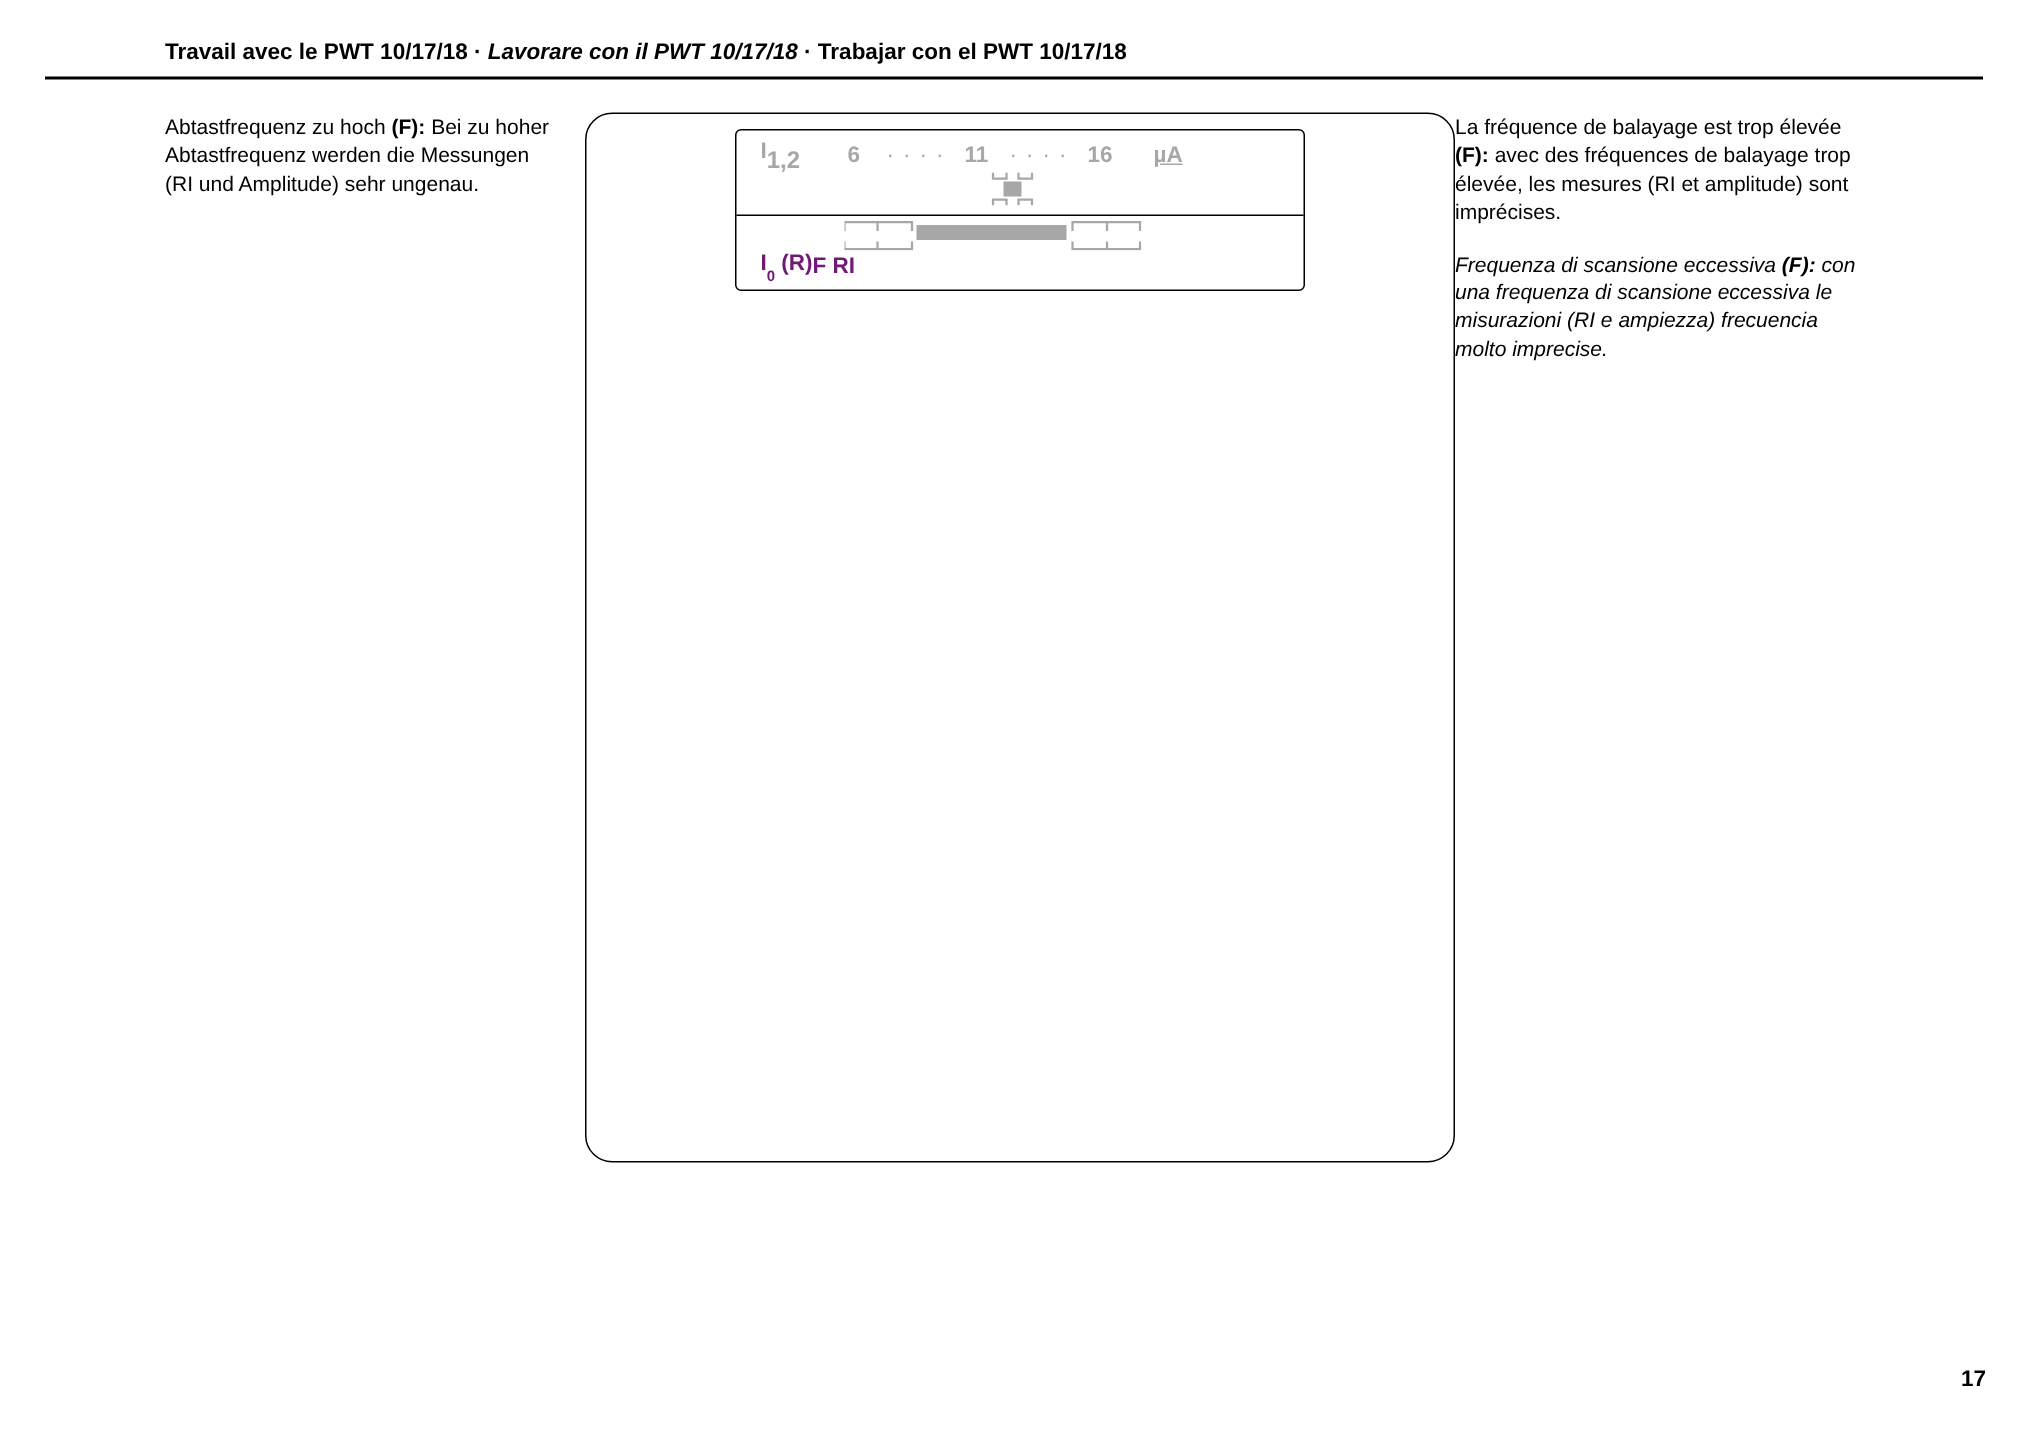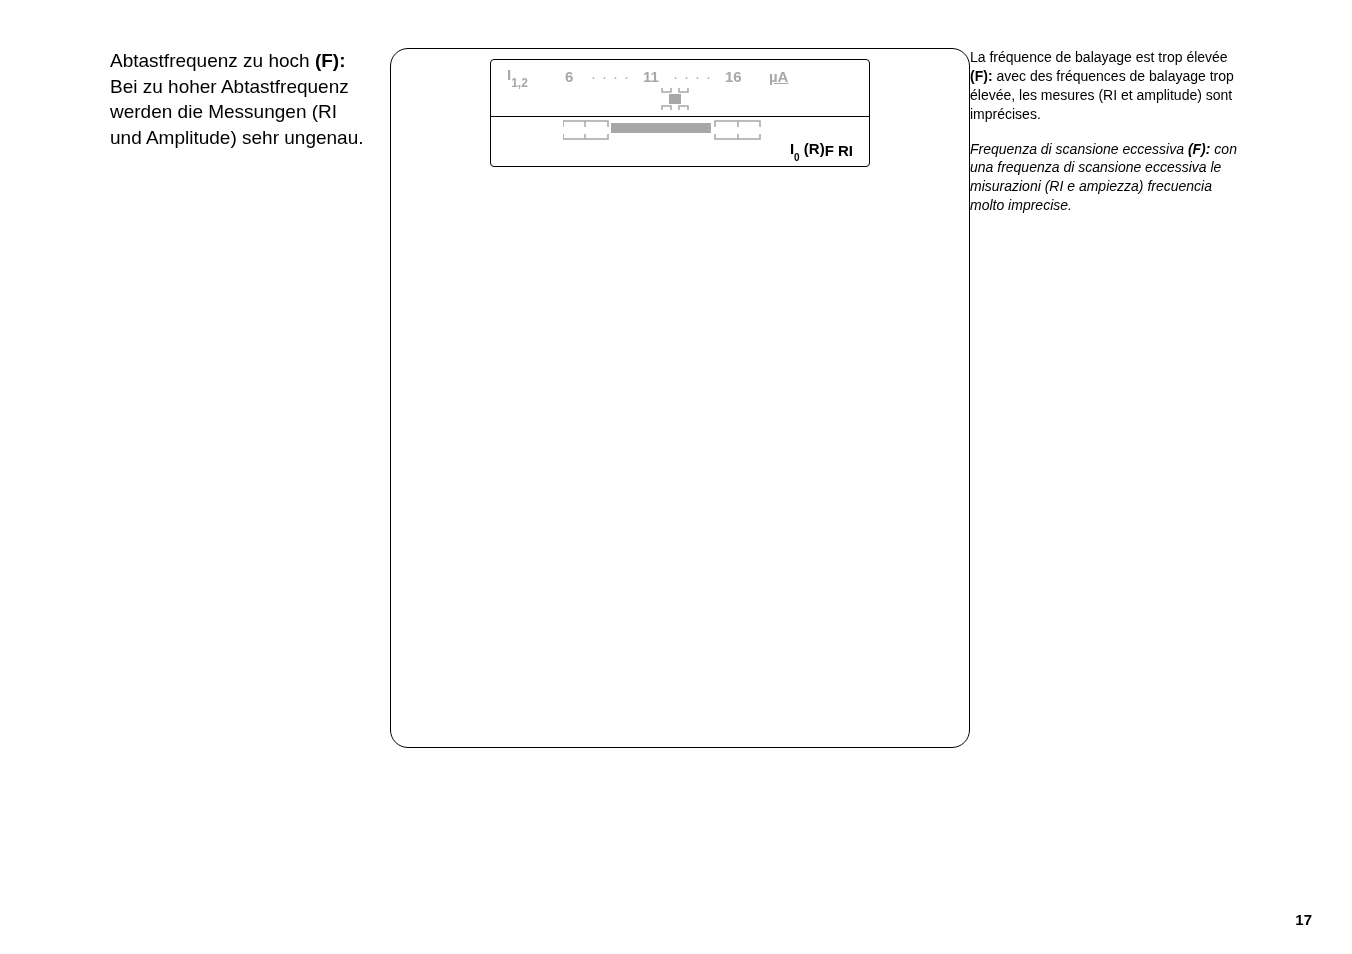--- a/index.html
+++ b/index.html
@@ -28,21 +28,21 @@
     .header .normal { font-weight: bold; font-style: normal; }
     .header .italic { font-weight: bold; font-style: italic; }
     .columns {
       display: flex;
       margin-top: 22px;
       padding-left: 80px;
       gap: 0;
     }
     .col-left {
       width: 260px;
-      font-size: 19px;
+      font-size: 14px;
       line-height: 1.35;
       flex-shrink: 0;
     }
     .col-left .block1 { margin-bottom: 18px; }
     .col-left .block2 { font-style: italic; }
     .col-left b { font-weight: bold; }
     .col-center {
       width: 580px;
       flex-shrink: 0;
       margin-left: 20px;
@@ -63,21 +63,21 @@
       padding: 6px 16px 0 16px;
     }
     .disp-row1 {
       display: flex;
       align-items: center;
       color: #a7a7a7;
       font-weight: bold;
       font-size: 15px;
       height: 20px;
     }
-    .disp-row1 .sub { font-size: 12px; vertical-align: sub; position: relative; top: 3px; }
+    .disp-row1 .sub { font-size: 16px; vertical-align: sub; position: relative; top: 3px; }
     .disp-row1 .lab { width: 48px; }
     .disp-row1 .num6 { width: 18px; margin-left: 10px; }
     .disp-row1 .dots { letter-spacing: 6px; margin-left: 8px; color:#a7a7a7; font-weight: normal; }
     .disp-row1 .num11 { width: 22px; margin-left: 8px; }
     .disp-row1 .num16 { width: 22px; margin-left: 8px; }
     .disp-row1 .ua { margin-left: 22px; text-decoration: underline; }
     .bracket-top {
       margin-left: 150px;
       margin-top: 2px;
     }
@@ -91,48 +91,51 @@
       display: flex;
       align-items: flex-start;
       height: 20px;
       margin-top: 2px;
     }
     .disp-row2 .left-space { width: 56px; }
     .scale-wrap { position: relative; width: 220px; height: 18px; }
     .disp-row3 {
       display: flex;
       align-items: center;
-      justify-content: flex-end;
+      justify-content: flex-start;
       font-weight: bold;
       font-size: 15px;
-      color: #000000;
+      color: #701a75;
       margin-top: 0px;
     }
     .disp-row3 .sub { font-size: 10px; vertical-align: sub; position: relative; top: 3px; }
     .col-right {
       width: 280px;
       font-size: 14px;
       line-height: 1.35;
       flex-shrink: 0;
     }
     .col-right .rblock { margin-bottom: 16px; }
     .col-right .rblock-it { font-style: italic; margin-bottom: 16px; }
     .col-right b { font-weight: bold; }
     .page-num {
       position: absolute;
       bottom: 26px;
-      right: 40px;
+      right: 28px;
       font-weight: bold;
       font-size: 15px;
     }
   </style>
 </head>
 <body>
 
 <div class="page">
+  <div class="header">
+    <span class="normal">Travail avec le PWT 10/17/18 · </span><span class="italic">Lavorare con il PWT 10/17/18</span><span class="normal"> · Trabajar con el PWT 10/17/18</span>
+  </div>
 
   <div class="columns">
     <div class="col-left">
       <p class="block1">
         <span>Abtastfrequenz zu hoch </span><b>(F):</b><span> Bei zu hoher Abtastfrequenz werden die Messungen (RI und Amplitude) sehr ungenau.</span>
       </p>
     </div>
 
     <div class="col-center">
       <div class="device-box">

